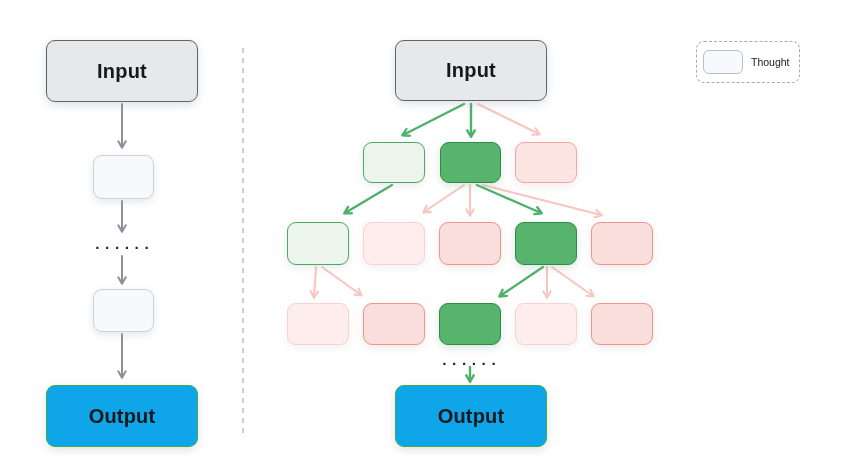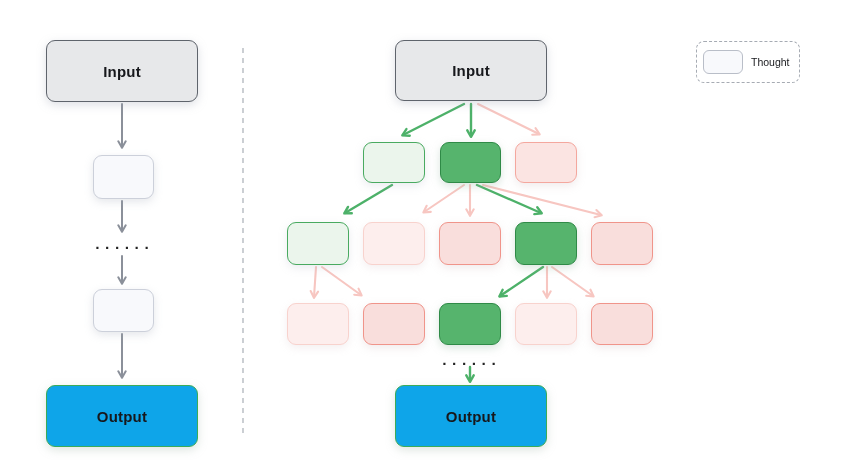--- a/index.html
+++ b/index.html
@@ -3,21 +3,21 @@
 <meta charset="utf-8">
 <style>
   html,body { margin:0; padding:0; background:#ffffff; }
   #canvas {
     position:relative; width:861px; height:464px; background:#ffffff;
     font-family:"Liberation Sans", sans-serif; overflow:hidden;
   }
   .node {
     position:absolute; box-sizing:border-box; border-radius:9px;
     display:flex; align-items:center; justify-content:center;
-    font-weight:600; font-size:15px; color:#17181c; letter-spacing:.2px;
+    font-weight:600; font-size:20px; color:#17181c; letter-spacing:.2px;
   }
   .gray        { background:#e7e8ea; border:1.6px solid #5f646c; box-shadow:0 3px 10px rgba(160,165,180,.35); }
   .blank       { background:#f8f9fc; border:1.4px solid #ccd0da; box-shadow:0 3px 8px rgba(170,175,190,.30); }
   .green-light { background:#ebf5ec; border:1.5px solid #49aa60; box-shadow:0 3px 8px rgba(175,180,195,.25); }
   .green-solid { background:#56b46d; border:1.8px solid #2f8a47; box-shadow:0 3px 8px rgba(150,180,160,.35); }
   .pink-light  { background:#fdeeed; border:1.4px solid #f8d2cd; box-shadow:0 3px 8px rgba(200,175,180,.20); }
   .pink-med    { background:#fbe4e2; border:1.5px solid #f4a79e; box-shadow:0 3px 8px rgba(200,175,180,.25); }
   .pink-strong { background:#f9dedc; border:1.5px solid #f0948a; box-shadow:0 3px 8px rgba(200,175,180,.25); }
   .output      { background:#0ea5e9; border:1.7px solid #3cab58; box-shadow:0 3px 10px rgba(160,180,165,.35); }
   .dots {

